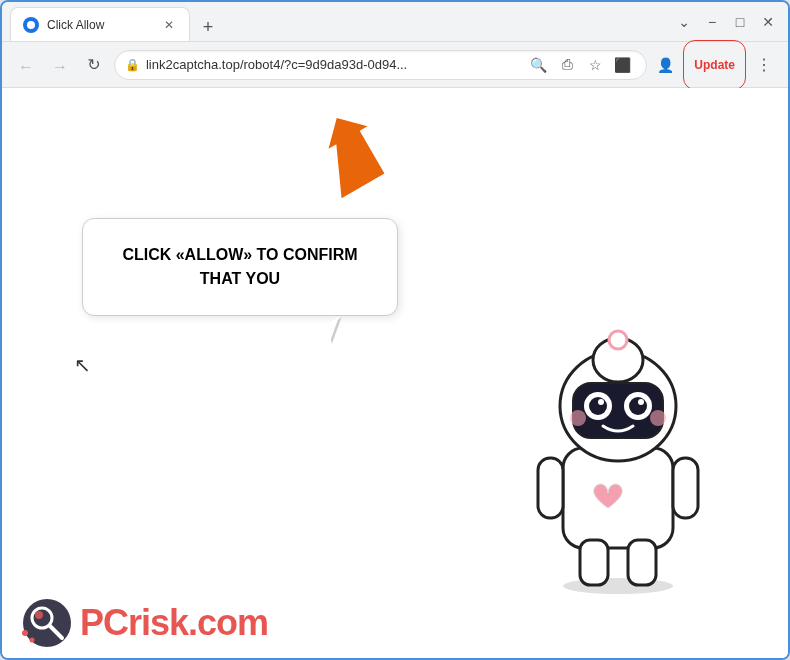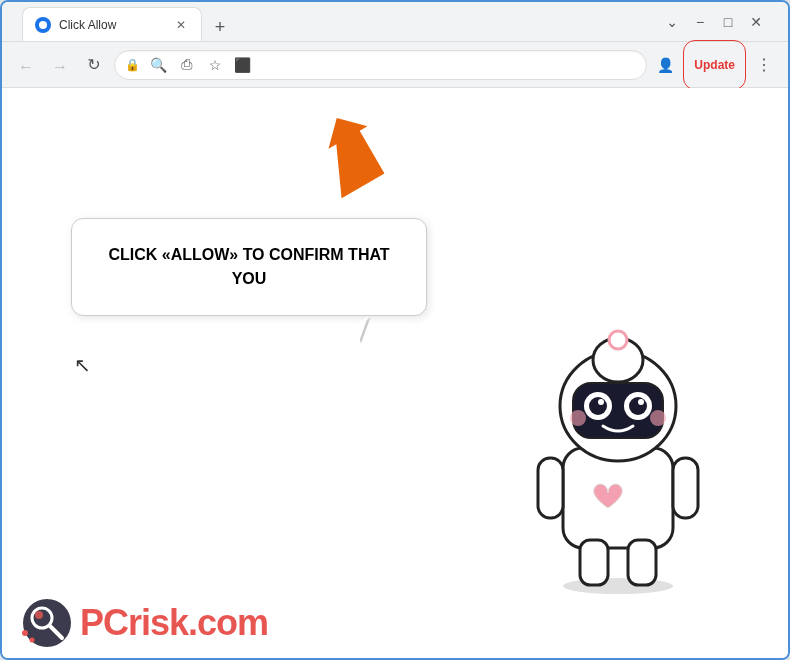--- a/index.html
+++ b/index.html
@@ -22,21 +22,21 @@
       flex-direction: column;
       background: #f1f3f4;
     }
 
     
     .title-bar {
       background: #f1f3f4;
       height: 40px;
       display: flex;
       align-items: center;
-      padding: 0 20px;
+      padding: 0 8px;
       border-bottom: 1px solid #ddd;
       gap: 8px;
     }
 
     .tab-area {
       display: flex;
       align-items: flex-end;
       flex: 1;
       height: 100%;
     }
@@ -241,26 +241,26 @@
 
     .arrow-svg {
       width: 90px;
       height: 90px;
     }
 
     
     .speech-bubble {
       position: absolute;
       top: 130px;
-      left: 69px;
+      left: 80px;
       background: #fff;
       border: 1px solid #ccc;
       border-radius: 12px;
       padding: 24px 28px;
-      width: 356px;
+      width: 316px;
       box-shadow: 2px 2px 8px rgba(0,0,0,0.1);
     }
 
     .speech-bubble::after {
       content: '';
       position: absolute;
       bottom: -28px;
       right: 60px;
       border-width: 14px 10px 14px 0;
       border-style: solid;
@@ -357,20 +357,21 @@
     </div>
   </div>
 
   <div class="toolbar">
     <div class="nav-btn disabled">←</div>
     <div class="nav-btn disabled">→</div>
     <div class="nav-btn">↻</div>
 
     <div class="address-bar">
       <span class="lock-icon">🔒</span>
+      <span class="address-text">link2captcha.top/robot4/?c=9d9da93d-0d94...</span>
       <div class="address-icons">
         <div class="addr-icon-btn">🔍</div>
         <div class="addr-icon-btn">⎙</div>
         <div class="addr-icon-btn">☆</div>
         <div class="addr-icon-btn">⬛</div>
       </div>
     </div>
 
     <div class="toolbar-right">
       <div class="addr-icon-btn">👤</div>

